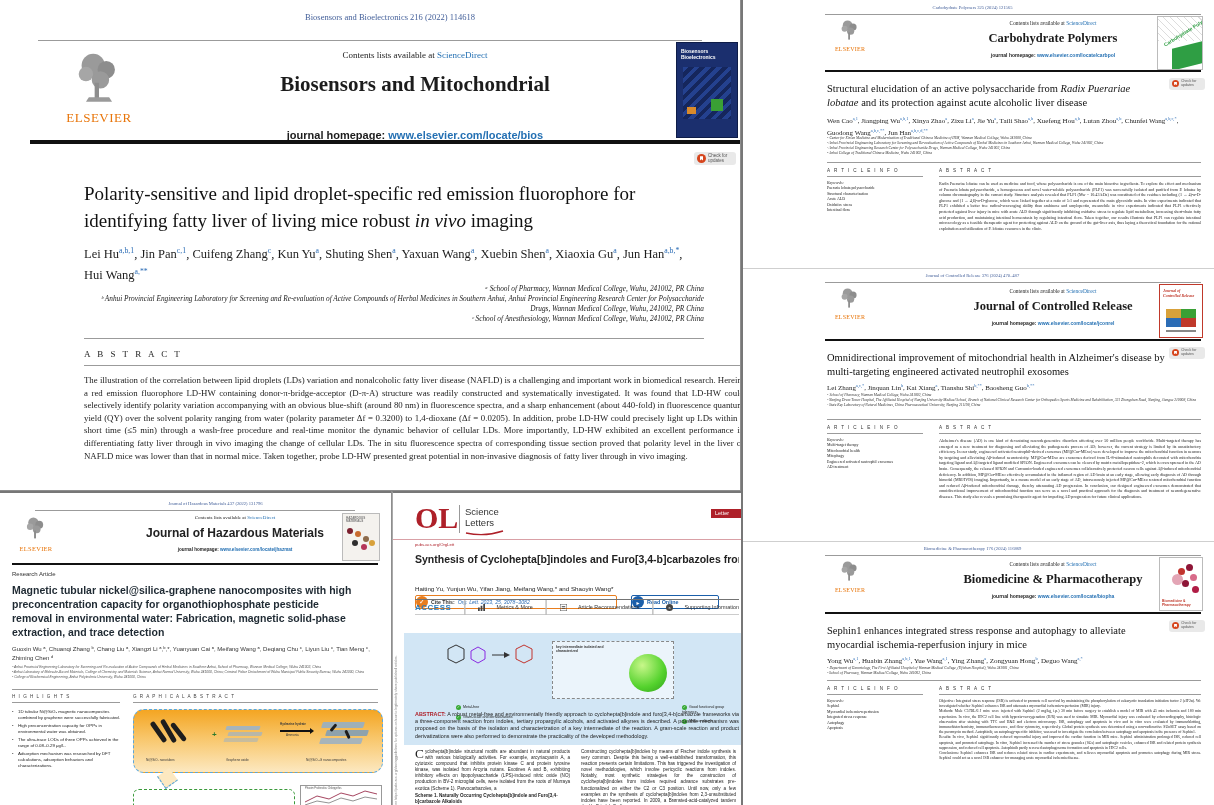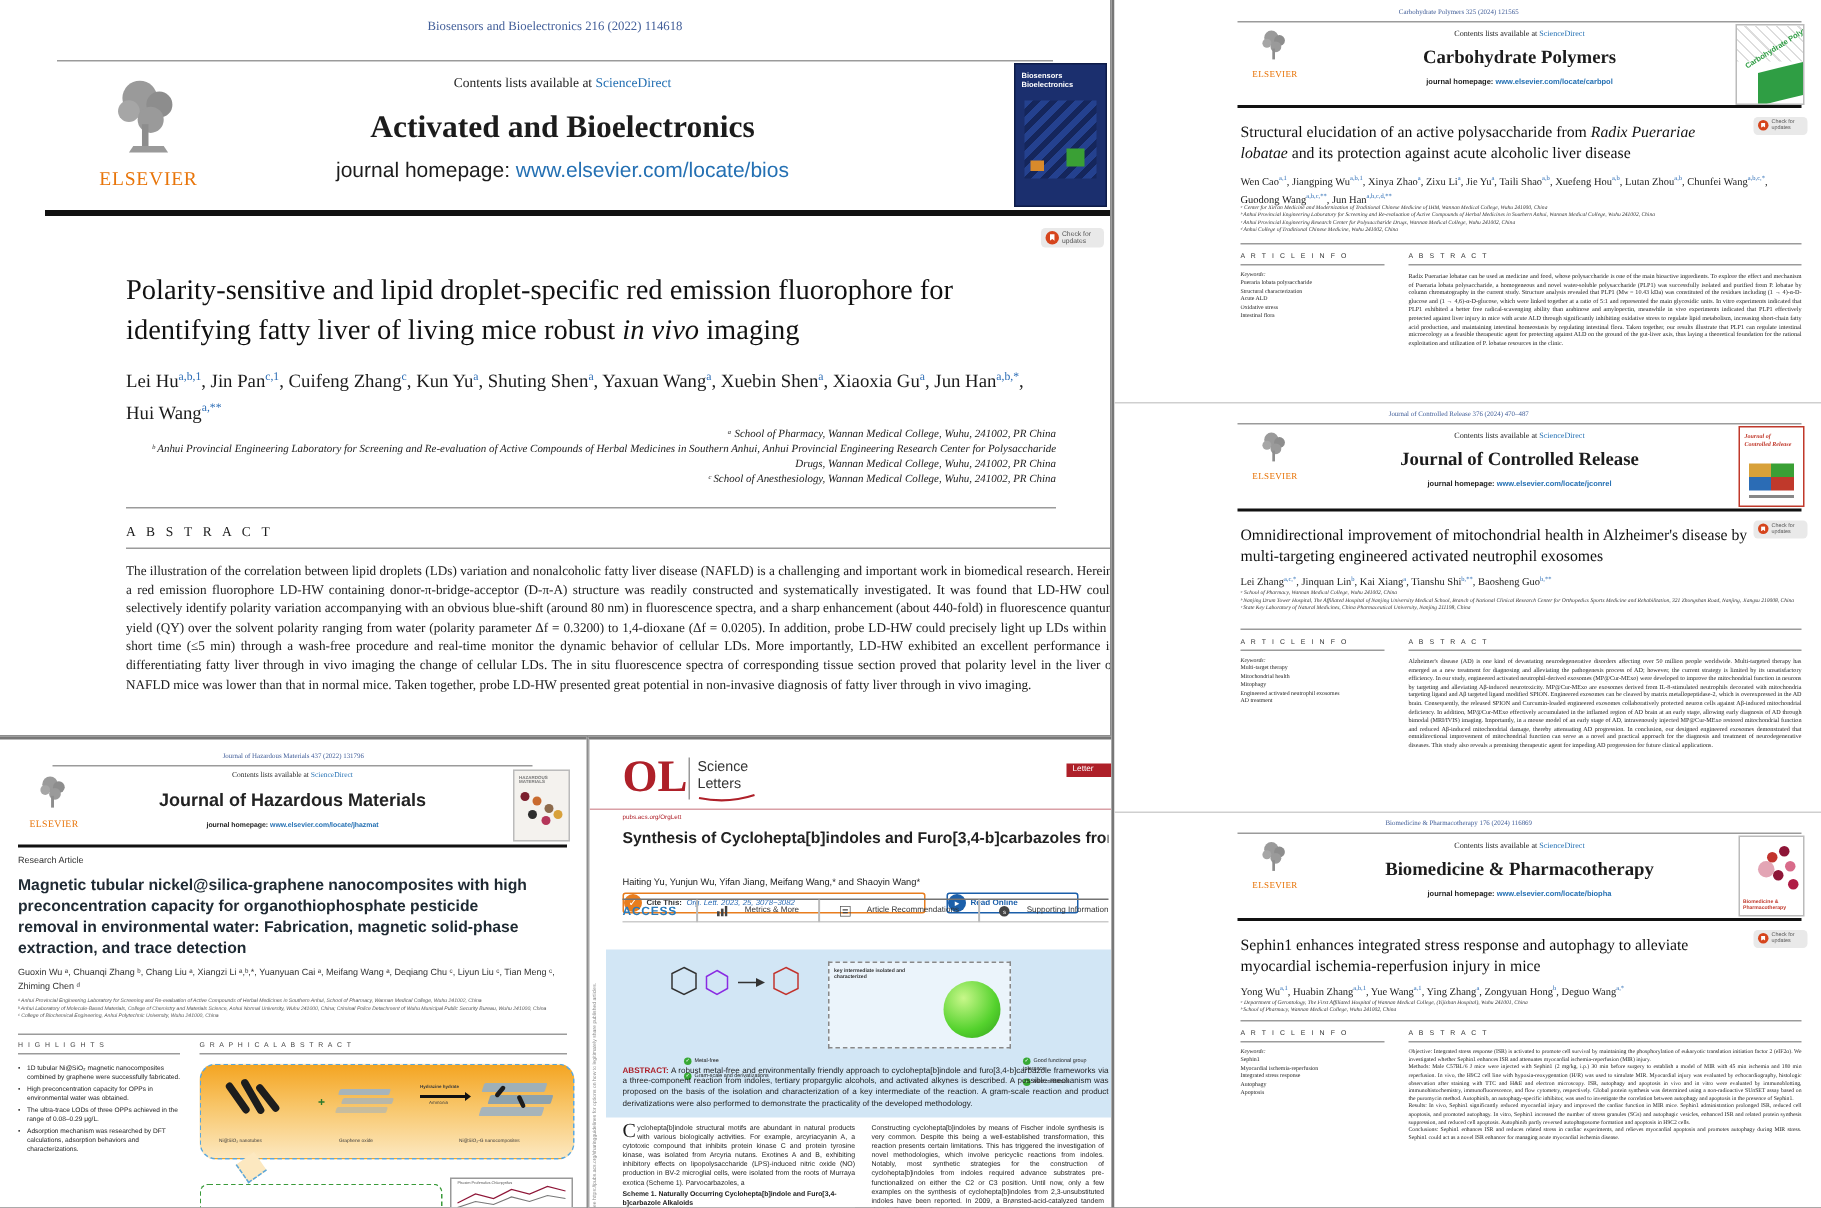--- a/index.html
+++ b/index.html
@@ -1,20 +1,20 @@
 <!DOCTYPE html>
 <html><head>
 <meta charset="utf-8">
 <style>
   html,body{margin:0;padding:0;background:#8e8e8e;}
   .canvas{position:relative;width:1214px;height:805px;background:#8e8e8e;overflow:hidden;
           font-family:"Liberation Serif",serif;color:#1c1c1c;}
   .page{position:absolute;background:#fff;overflow:hidden;}
   .abs{position:absolute;}
-  .ctr{text-align:center;}
+  .ctr{text-align:center;padding-left:40px;}
   .just{text-align:justify;}
   .cit{color:#44609a;}
   .link{color:#2470b3;text-decoration:none;cursor:pointer;}
   .hair{position:absolute;background:#9b9b9b;height:1px;}
   .blackrule{position:absolute;background:#111;}
   .sans{font-family:"Liberation Sans",sans-serif;}
   .serif{font-family:"Liberation Serif",serif;}
   sup.au-s{color:#2b6cb5;font-size:0.62em;}
   
   .elogo{position:absolute;text-align:center;color:#8a8a8a;}
@@ -73,22 +73,22 @@
         <rect x="17" y="24" width="3" height="12" fill="#8d8d8d"></rect>
         <path d="M13 34 h14 l2 3 h-18 z" fill="#9a9a9a"></path>
       </svg>
       <div class="word" style="font-size:13px;">ELSEVIER</div>
     </div>
     <div class="abs ctr" style="left:160px;top:50px;width:430px;">
       <div style="font-size:9px;">
         <span>Contents lists available at</span>
         <span class="link">ScienceDirect</span>
       </div>
-      <div class="jtitle serif" style="font-size:21px;margin-top:12px;">Activated and Bioelectronics</div>
-      <div class="sans" style="font-size:14px;margin-top:8px;font-weight:normal;">
+      <div class="jtitle serif" style="font-size:21px;margin-top:12px;">Biosensors and Mitochondrial</div>
+      <div class="sans" style="font-size:11px;margin-top:32px;font-weight:bold;">
         <span>journal homepage:</span>
         <span class="link">www.elsevier.com/locate/bios</span>
       </div>
     </div>
 
     <div class="abs" style="left:676px;top:42px;width:60px;height:94px;background:#1b2f6e;border:1px solid #0e1c48;">
       <div class="sans" style="position:absolute;left:4px;top:5px;color:#fff;font-size:5px;font-weight:bold;line-height:6px;">
         <div>Biosensors</div>
         <div>Bioelectronics</div>
       </div>

